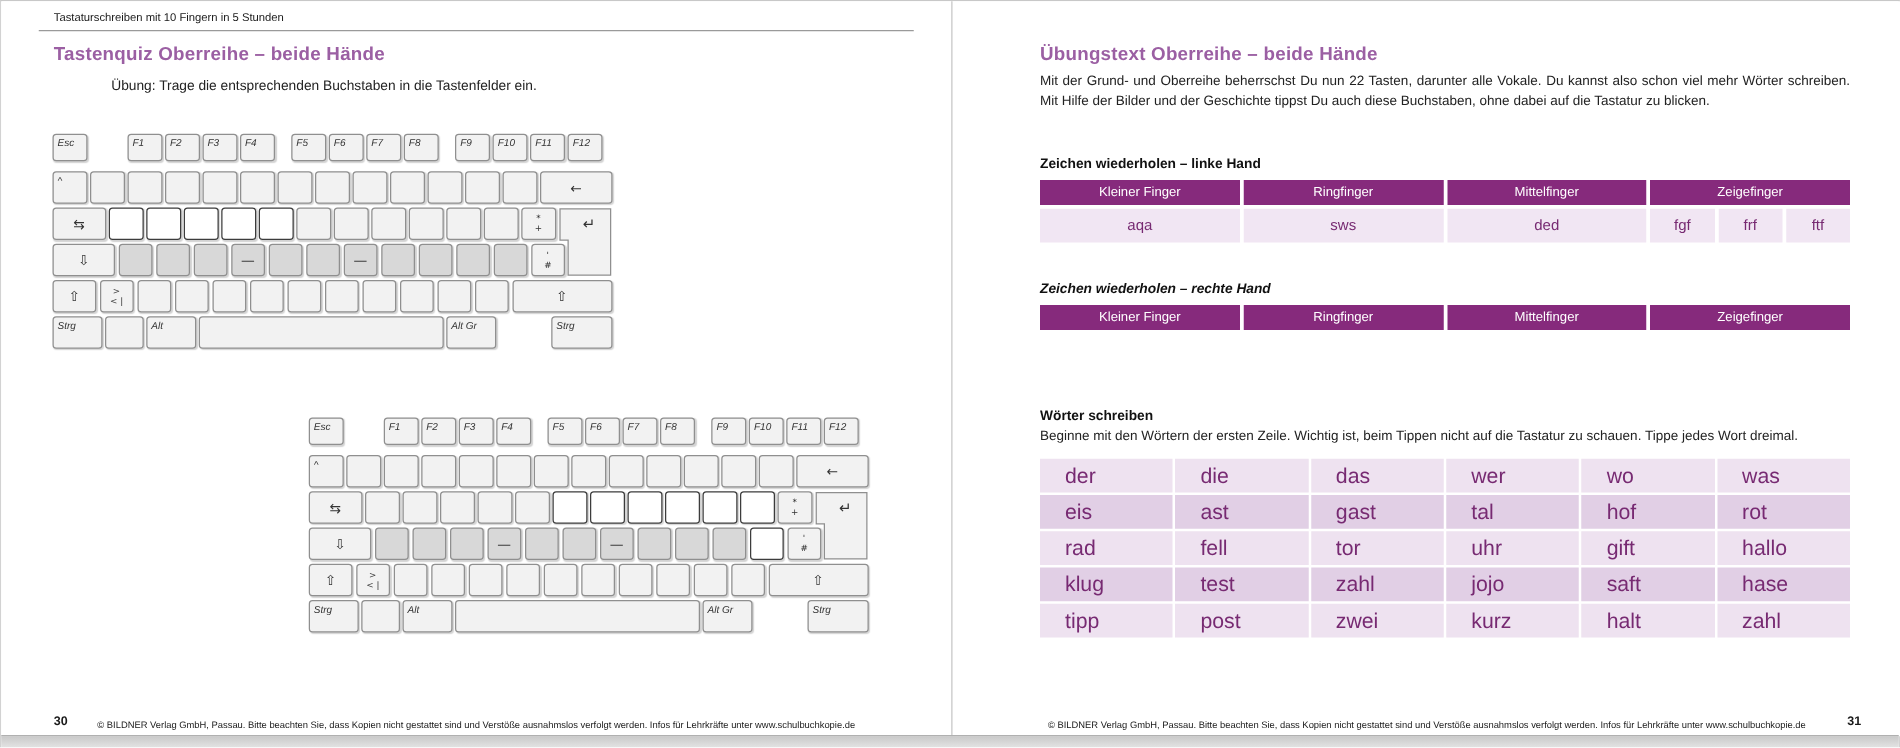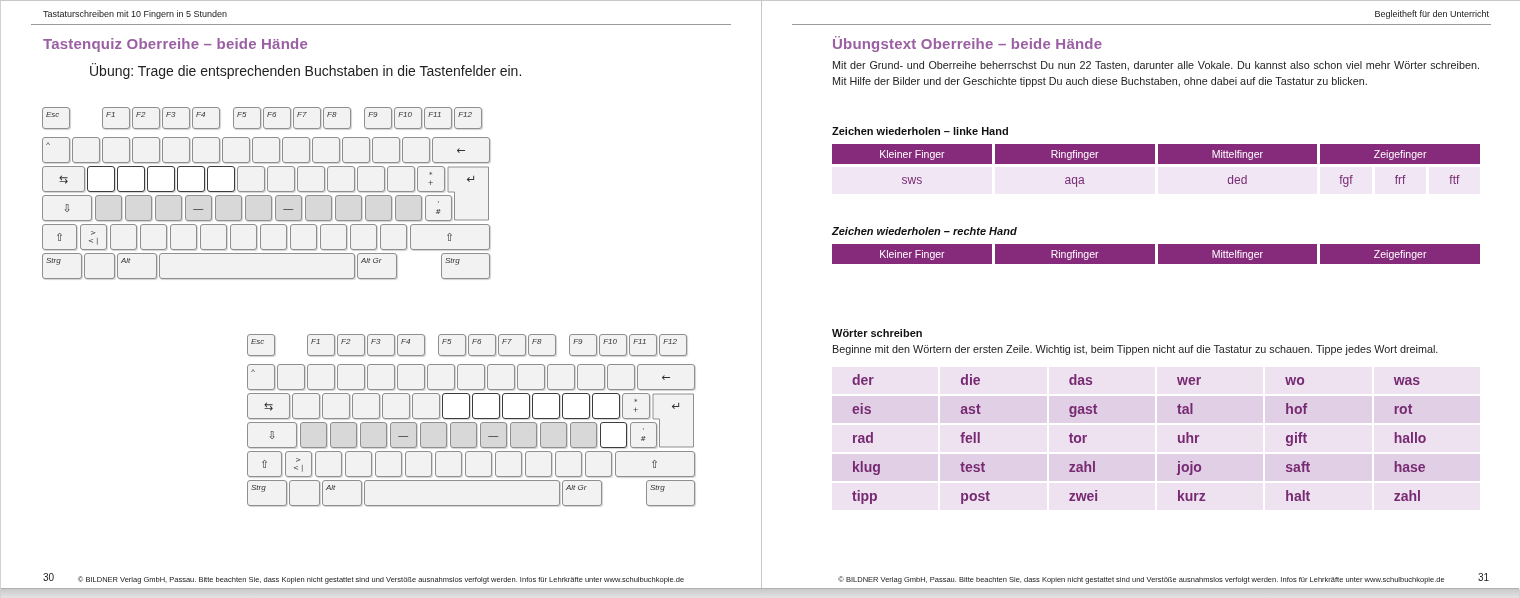--- a/index.html
+++ b/index.html
@@ -43,50 +43,50 @@
     border-bottom: 1px solid #9a9a9a; font-size: 9px; color: #1a1a1a;
   }
   .ph-text { position: absolute; bottom: 5px; white-space: nowrap; }
   .ph-left { left: 12px; }
   .ph-right { right: 2px; }
   .footer {
     position: absolute; left: 30px; right: 30px; top: 571px; height: 14px;
     font-size: 7.5px; color: #1a1a1a; text-align: center;
   }
   .footer-text { display: inline-block; padding-top: 3px; white-space: nowrap; }
-  .pagenum { position: absolute; top: 0; font-size: 10px; font-weight: normal; }
+  .pagenum { position: absolute; top: 0; font-size: 10px; font-weight: bold; }
   .pn-left { left: 12px; }
   .pn-right { right: 2px; }
 
   
   .title { position: absolute; font-size: 15px; font-weight: bold; color: var(--title-purple); letter-spacing: 0.2px; }
   .l-title { left: 42px; top: 34px; }
   .r-title { left: 70px; top: 34px; }
-  .l-subtitle { position: absolute; left: 42px; top: 62px; font-size: 14px; color: #222; padding-left: 46px; }
+  .l-subtitle { position: absolute; left: 42px; top: 62px; font-size: 11px; color: #222; padding-left: 46px; }
 
   
   .r-intro { position: absolute; left: 70px; top: 57px; width: 648px; font-size: 10.8px; line-height: 15.6px; color: #222; text-align: justify; }
   .sec-head { position: absolute; left: 70px; font-size: 11px; font-weight: bold; color: #111; }
   .r-sec1 { top: 124px; }
   .r-sec2 { top: 224px; font-style: italic; }
   .r-sec3 { top: 326px; }
   .r-instr { position: absolute; left: 70px; top: 342px; width: 660px; font-size: 10.8px; color: #222; white-space: nowrap; }
 
   
   .ftable { position: absolute; left: 70px; width: 648px; display: flex; flex-direction: column; gap: 3px; }
   .ft1 { top: 143px; }
   .ft2 { top: 243px; }
   .ftable-row { display: flex; gap: 3px; }
   .fhead { flex: 1; background: var(--table-header-bg); color: #fff; font-size: 10.5px; text-align: center; line-height: 20px; height: 20px; }
   .fcol { flex: 1; display: flex; gap: 3px; }
   .fsub { flex: 1; background: var(--table-row-bg); color: var(--cell-text); font-size: 12px; text-align: center; line-height: 27px; height: 27px; }
 
   
   .word-grid { position: absolute; left: 70px; top: 366px; width: 648px; display: grid; grid-template-columns: repeat(6, 1fr); gap: 2px; }
-  .wcell { height: 27px; line-height: 27px; padding-left: 20px; font-size: 14px; color: var(--cell-text); font-weight: bold; }
+  .wcell { height: 27px; line-height: 27px; padding-left: 20px; font-size: 17px; color: var(--cell-text); }
   .wcell.light { background: var(--word-row-light); }
   .wcell.dark { background: var(--word-row-dark); }
 
   
   .keyboard { position: absolute; width: 452px; height: 174px; }
   .key {
     position: absolute;
     background: var(--key-normal);
     border: 1px solid var(--key-border);
     border-radius: 3px;
@@ -387,40 +387,37 @@
         </svg>
       </div>
 
     <div class="footer">
       <span class="pagenum pn-left">30</span>
       <span class="footer-text">© BILDNER Verlag GmbH, Passau. Bitte beachten Sie, dass Kopien nicht gestattet sind und Verstöße ausnahmslos verfolgt werden. Infos für Lehrkräfte unter www.schulbuchkopie.de</span>
     </div>
   </div>
 
   <div class="page right">
-    <div class="page-header">
-      <span class="ph-text ph-right">Begleitheft für den Unterricht</span>
-    </div>
     <div class="title r-title">Übungstext Oberreihe – beide Hände</div>
     <div class="r-intro">Mit der Grund- und Oberreihe beherrschst Du nun 22 Tasten, darunter alle Vokale. Du kannst also schon viel mehr Wörter schreiben. Mit Hilfe der Bilder und der Geschichte tippst Du auch diese Buchstaben, ohne dabei auf die Tastatur zu blicken.</div>
 
     <div class="sec-head r-sec1">Zeichen wiederholen – linke Hand</div>
     <div class="ftable ft1">
         <div class="ftable-row">
           <div class="fhead">Kleiner Finger</div>
           <div class="fhead">Ringfinger</div>
           <div class="fhead">Mittelfinger</div>
           <div class="fhead">Zeigefinger</div>
         </div>
         <div class="ftable-row">
           <div class="fcol">
-            <div class="fsub">sws</div>
+            <div class="fsub">aqa</div>
           </div>
           <div class="fcol">
-            <div class="fsub">aqa</div>
+            <div class="fsub">sws</div>
           </div>
           <div class="fcol">
             <div class="fsub">ded</div>
           </div>
           <div class="fcol">
             <div class="fsub">fgf</div>
             <div class="fsub">frf</div>
             <div class="fsub">ftf</div>
           </div>
         </div>

